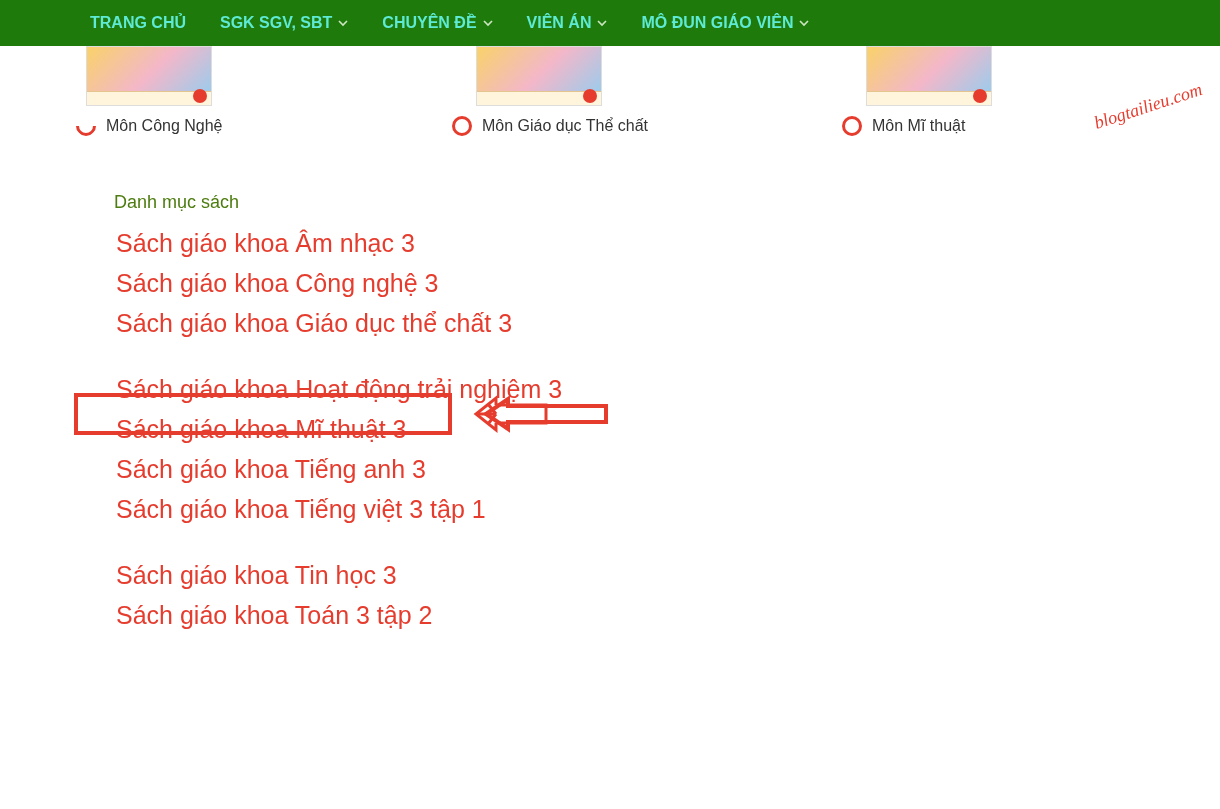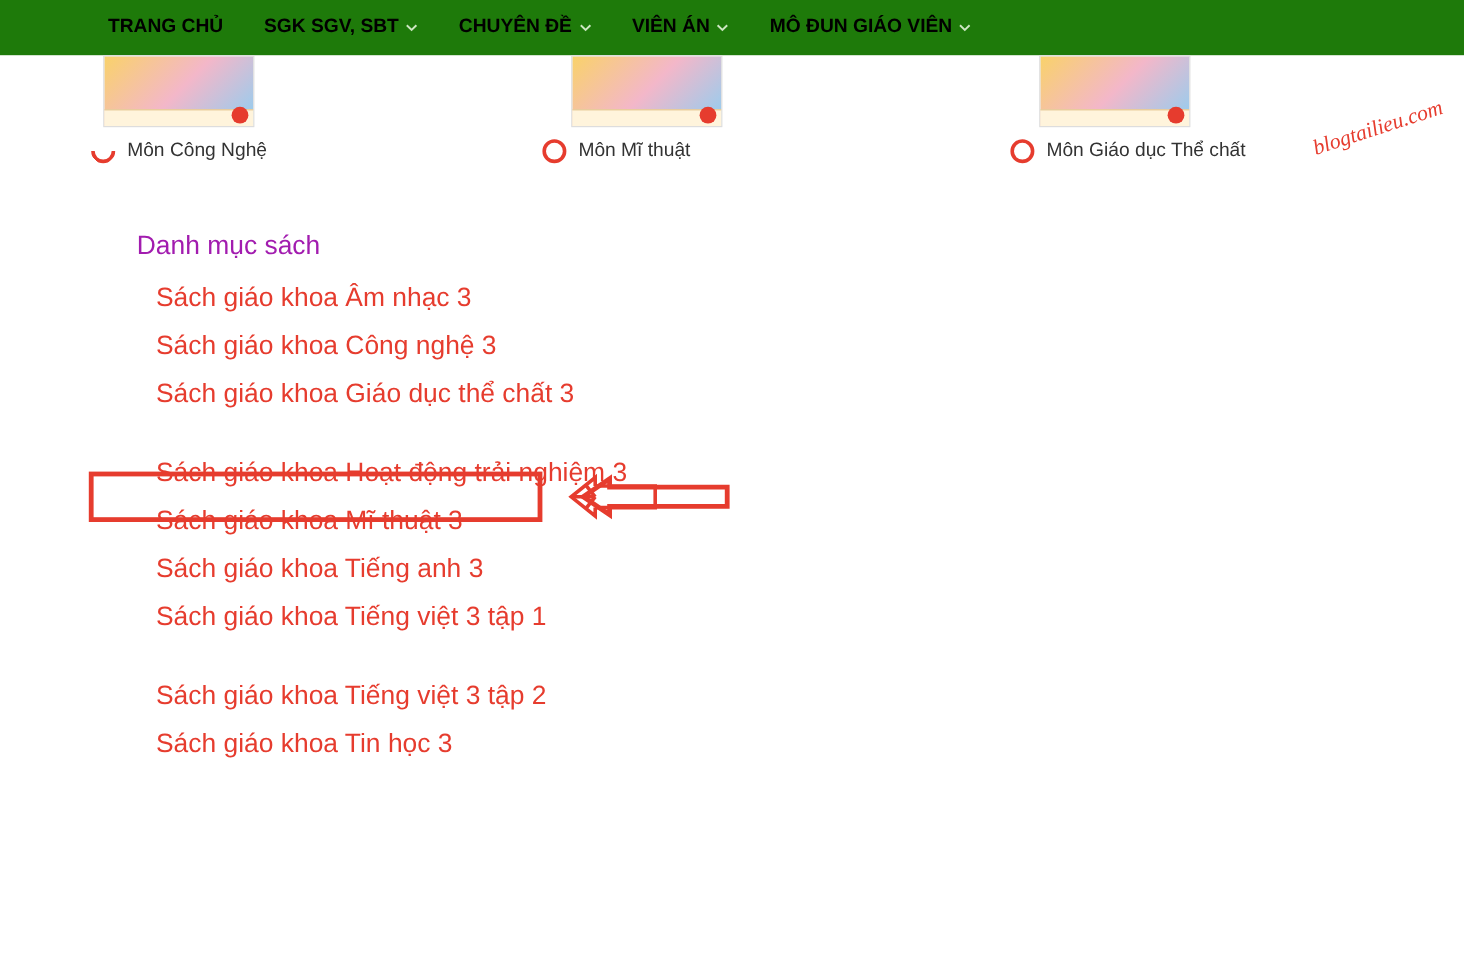--- a/index.html
+++ b/index.html
@@ -8,21 +8,21 @@
     
     .navbar {
       background: #1e7a0a;
       height: 46px;
       display: flex;
       align-items: center;
       padding-left: 90px;
       gap: 34px;
     }
     .nav-item {
-      color: #000000;
+      color: #5eead4;
       font-weight: 700;
       font-size: 16px;
       display: flex;
       align-items: center;
       gap: 6px;
       cursor: pointer;
       justify-content: center;
     }
     .chevron-down {
       width: 10px; height: 10px;
@@ -76,28 +76,28 @@
       color: #e63c2e;
       font-family: "Comic Sans MS", cursive;
       font-style: italic;
       font-size: 18px;
       transform: rotate(-18deg);
       pointer-events: none;
     }
 
     
     .list-wrap { margin-left: 112px; margin-top: 46px; }
-    .list-heading { font-size:22px; color:#a21caf; margin-bottom:10px; margin-left:2px;}
+    .list-heading { font-size:18px; color:#4d7c0f; margin-bottom:10px; margin-left:2px;}
     .book-link {
       display:block;
-      font-size:22px;
+      font-size:25px;
       color:#e63c2e;
       line-height: 40px;
       cursor:pointer;
-      margin-left:18px;
+      margin-left:4px;
     }
     .book-link.spaced-after { margin-bottom: 26px; }
     .hl-box {
       position:absolute;
       left:74px; top:393px;
       width: 378px; height: 42px;
       border:4px solid #e63c2e;
       pointer-events:none;
     }
     .arrow {
@@ -159,51 +159,51 @@
     </div>
   </div>
 
   <div class="subject-col">
     <div class="thumb">
       <div class="thumb-strip"></div>
       <div class="thumb-stamp"></div>
     </div>
     <div class="subject-label-row">
       <span class="radio"></span>
-      <span class="subject-label">Môn Mĩ thuật</span>
+      <span class="subject-label">Môn Giáo dục Thể chất</span>
     </div>
   </div>
 
   <div class="subject-col">
     <div class="thumb">
       <div class="thumb-strip"></div>
       <div class="thumb-stamp"></div>
     </div>
     <div class="subject-label-row">
       <span class="radio"></span>
-      <span class="subject-label">Môn Giáo dục Thể chất</span>
+      <span class="subject-label">Môn Mĩ thuật</span>
     </div>
   </div>
 
 
   <span class="watermark">blogtailieu.com</span>
 </div>
 
 <div class="list-wrap">
   <div class="list-heading">Danh mục sách</div>
 
   <a class="book-link">Sách giáo khoa Âm nhạc 3</a>
   <a class="book-link">Sách giáo khoa Công nghệ 3</a>
   <a class="book-link spaced-after">Sách giáo khoa Giáo dục thể chất 3</a>
   <a class="book-link">Sách giáo khoa Hoạt động trải nghiệm 3</a>
   <a class="book-link">Sách giáo khoa Mĩ thuật 3</a>
   <a class="book-link">Sách giáo khoa Tiếng anh 3</a>
   <a class="book-link spaced-after">Sách giáo khoa Tiếng việt 3 tập 1</a>
-  <a class="book-link">Sách giáo khoa Tiếng việt 3 tập 2</a>
   <a class="book-link">Sách giáo khoa Tin học 3</a>
+  <a class="book-link">Sách giáo khoa Toán 3 tập 2</a>
 </div>
 
 <div class="hl-box"></div>
 
 <svg class="arrow" width="150" height="50">
   <g stroke="#e63c2e" stroke-width="3" fill="none">
     <path d="M30 22 L10 22 M30 22 L22 12 M30 22 L22 32"></path>
     <path d="M30 13 L80 13 L80 31 L30 31"></path>
     <path d="M30 13 L30 6 L10 22 L30 38 L30 31" fill="none"></path>
   </g>

